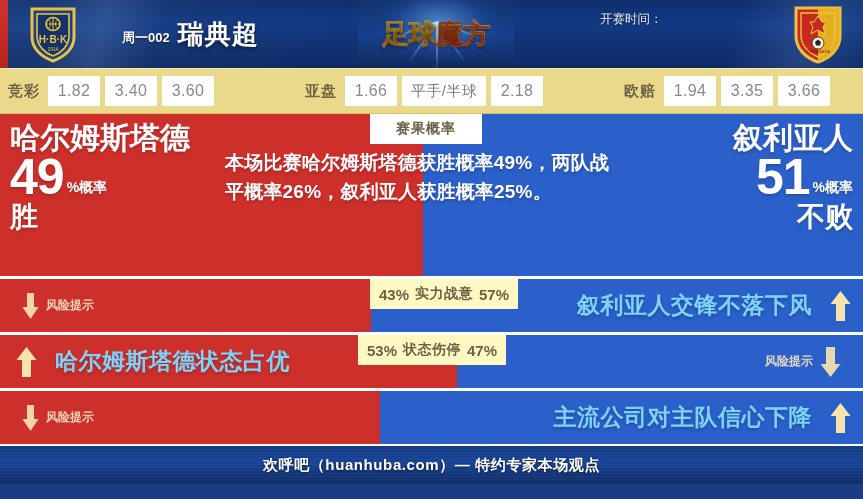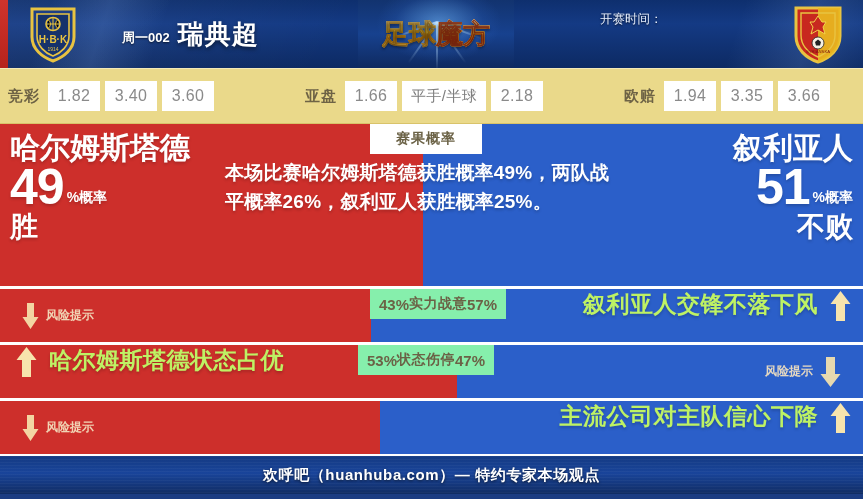--- a/index.html
+++ b/index.html
@@ -135,21 +135,21 @@
     color: #e9f1ff;
     text-shadow: 0 1px 2px rgba(0,0,0,.7);
     line-height: 1.55;
   }
   .kickoff .k-label { font-size: 12.5px; }
   .kickoff .k-value { font-size: 14px; letter-spacing: .3px; }
 
   
   .odds-bar {
     position: relative;
-    height: 56px;
+    height: 46px;
     width: 863px;
     background: #ead98a;
     border-top: 1px solid #f4e9b7;
     border-bottom: 1px solid #d9c36a;
     display: flex;
     align-items: center;
   }
   .odds-group { display: flex; align-items: center; height: 44px; }
   .odds-label {
     font-size: 15px;
@@ -261,39 +261,41 @@
   }
   .cmp-red {
     position: absolute;
     left: 0; top: 0; bottom: 0;
     background: #cd2f2b;
   }
   .cmp-tab {
     position: absolute;
     top: 0;
     height: 30px;
-    background: #86efac;
+    background: #fef9c3;
     z-index: 6;
     display: flex;
     align-items: center;
+    gap: 6px;
     padding: 0 9px;
     font-weight: bold;
     color: #6b6246;
     white-space: nowrap;
   }
   .cmp-tab .pct { font-size: 15px; }
   .cmp-tab .ttl { font-size: 14px; letter-spacing: .5px; }
 
   .cmp-msg {
     position: absolute;
     top: 0; bottom: 0;
     display: flex;
-    gap: 12px;
-    z-index: 5;
-    color: #bef264;
+    align-items: center;
+    gap: 18px;
+    z-index: 5;
+    color: #7dd3fc;
     font-size: 23px;
     font-weight: bold;
     letter-spacing: .5px;
     text-shadow: 0 2px 3px rgba(0,0,0,.2);
   }
   .cmp-msg.right { right: 12px; }
   .cmp-msg.left { left: 16px; }
 
   .cmp-risk {
     position: absolute;

